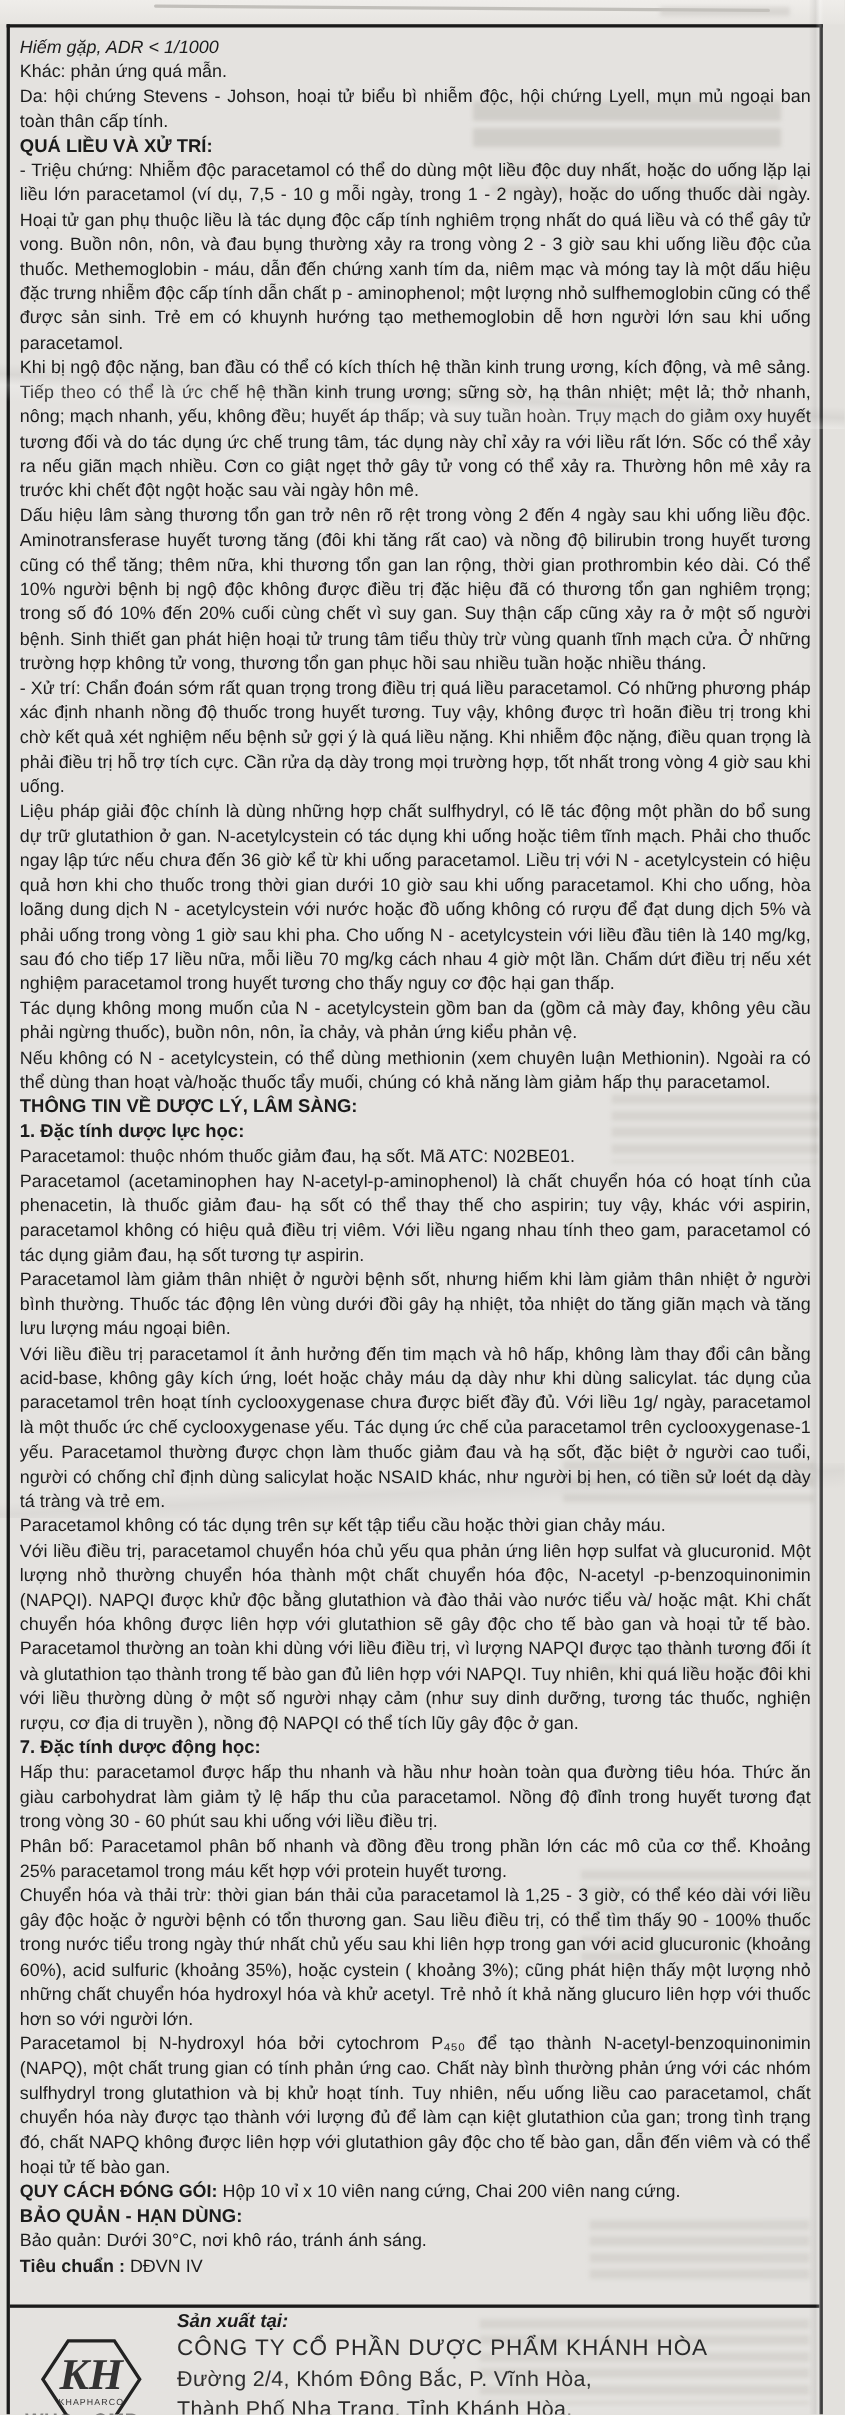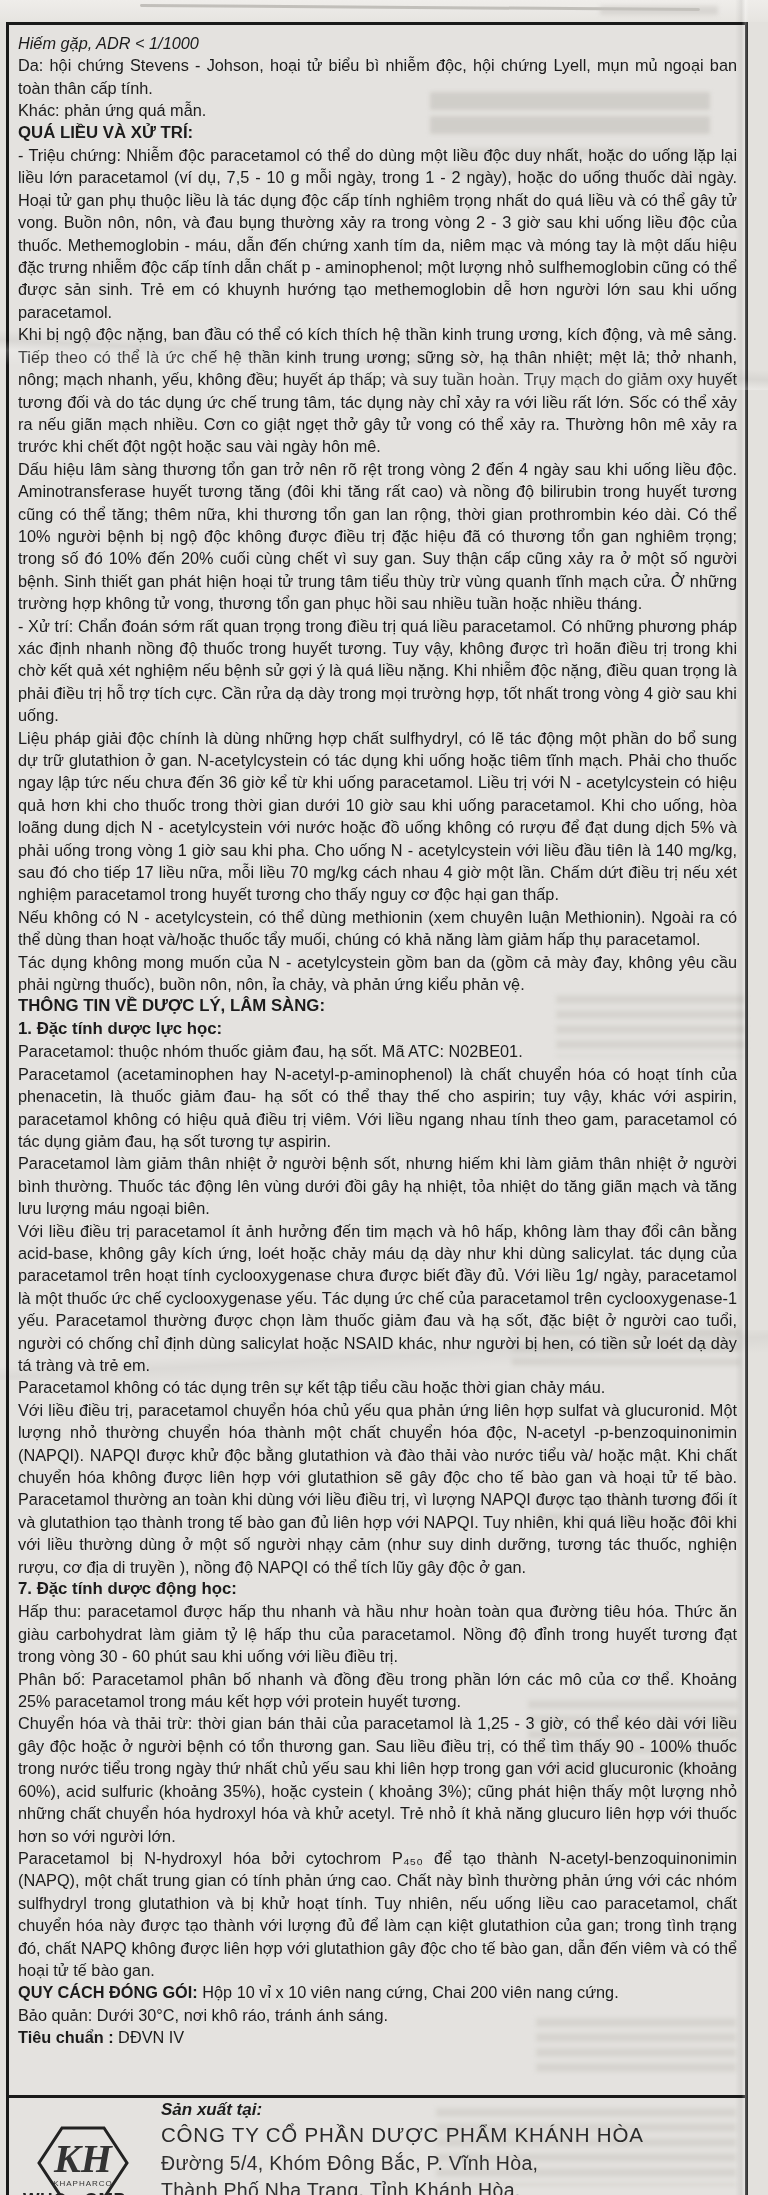--- a/index.html
+++ b/index.html
@@ -67,61 +67,62 @@
 <div class="smudge" style="left:556px;top:995px;width:190px;height:62px;"></div>
 <div class="smudge" style="left:512px;top:1328px;width:228px;height:38px;"></div>
 <div class="smudge" style="left:536px;top:1498px;width:200px;height:28px;"></div>
 <div class="smudge" style="left:528px;top:1700px;width:210px;height:84px;"></div>
 <div class="smudge" style="left:536px;top:2018px;width:200px;height:60px;"></div>
 <div class="smudge" style="left:436px;top:2108px;width:300px;height:78px;"></div>
 
 <div class="doc-box">
   <div class="content" id="paragraphs">
       <p class="italic">Hiếm gặp, ADR &lt; 1/1000</p>
+      <p class="body">Khác: phản ứng quá mẫn.</p>
       <p class="body">Da: hội chứng Stevens - Johson, hoại tử biểu bì nhiễm độc, hội chứng Lyell, mụn mủ ngoại ban toàn thân cấp tính.</p>
-      <p class="body">Khác: phản ứng quá mẫn.</p>
       <p class="heading">QUÁ LIỀU VÀ XỬ TRÍ:</p>
       <p class="body">- Triệu chứng: Nhiễm độc paracetamol có thể do dùng một liều độc duy nhất, hoặc do uống lặp lại liều lớn paracetamol (ví dụ, 7,5 - 10 g mỗi ngày, trong 1 - 2 ngày), hoặc do uống thuốc dài ngày. Hoại tử gan phụ thuộc liều là tác dụng độc cấp tính nghiêm trọng nhất do quá liều và có thể gây tử vong. Buồn nôn, nôn, và đau bụng thường xảy ra trong vòng 2 - 3 giờ sau khi uống liều độc của thuốc. Methemoglobin - máu, dẫn đến chứng xanh tím da, niêm mạc và móng tay là một dấu hiệu đặc trưng nhiễm độc cấp tính dẫn chất p - aminophenol; một lượng nhỏ sulfhemoglobin cũng có thể được sản sinh. Trẻ em có khuynh hướng tạo methemoglobin dễ hơn người lớn sau khi uống paracetamol.</p>
       <p class="body">Khi bị ngộ độc nặng, ban đầu có thể có kích thích hệ thần kinh trung ương, kích động, và mê sảng. Tiếp theo có thể là ức chế hệ thần kinh trung ương; sững sờ, hạ thân nhiệt; mệt lả; thở nhanh, nông; mạch nhanh, yếu, không đều; huyết áp thấp; và suy tuần hoàn. Trụy mạch do giảm oxy huyết tương đối và do tác dụng ức chế trung tâm, tác dụng này chỉ xảy ra với liều rất lớn. Sốc có thể xảy ra nếu giãn mạch nhiều. Cơn co giật ngẹt thở gây tử vong có thể xảy ra. Thường hôn mê xảy ra trước khi chết đột ngột hoặc sau vài ngày hôn mê.</p>
       <p class="body">Dấu hiệu lâm sàng thương tổn gan trở nên rõ rệt trong vòng 2 đến 4 ngày sau khi uống liều độc. Aminotransferase huyết tương tăng (đôi khi tăng rất cao) và nồng độ bilirubin trong huyết tương cũng có thể tăng; thêm nữa, khi thương tổn gan lan rộng, thời gian prothrombin kéo dài. Có thể 10% người bệnh bị ngộ độc không được điều trị đặc hiệu đã có thương tổn gan nghiêm trọng; trong số đó 10% đến 20% cuối cùng chết vì suy gan. Suy thận cấp cũng xảy ra ở một số người bệnh. Sinh thiết gan phát hiện hoại tử trung tâm tiểu thùy trừ vùng quanh tĩnh mạch cửa. Ở những trường hợp không tử vong, thương tổn gan phục hồi sau nhiều tuần hoặc nhiều tháng.</p>
       <p class="body">- Xử trí: Chẩn đoán sớm rất quan trọng trong điều trị quá liều paracetamol. Có những phương pháp xác định nhanh nồng độ thuốc trong huyết tương. Tuy vậy, không được trì hoãn điều trị trong khi chờ kết quả xét nghiệm nếu bệnh sử gợi ý là quá liều nặng. Khi nhiễm độc nặng, điều quan trọng là phải điều trị hỗ trợ tích cực. Cần rửa dạ dày trong mọi trường hợp, tốt nhất trong vòng 4 giờ sau khi uống.</p>
       <p class="body">Liệu pháp giải độc chính là dùng những hợp chất sulfhydryl, có lẽ tác động một phần do bổ sung dự trữ glutathion ở gan. N-acetylcystein có tác dụng khi uống hoặc tiêm tĩnh mạch. Phải cho thuốc ngay lập tức nếu chưa đến 36 giờ kể từ khi uống paracetamol. Liều trị với N - acetylcystein có hiệu quả hơn khi cho thuốc trong thời gian dưới 10 giờ sau khi uống paracetamol. Khi cho uống, hòa loãng dung dịch N - acetylcystein với nước hoặc đồ uống không có rượu để đạt dung dịch 5% và phải uống trong vòng 1 giờ sau khi pha. Cho uống N - acetylcystein với liều đầu tiên là 140 mg/kg, sau đó cho tiếp 17 liều nữa, mỗi liều 70 mg/kg cách nhau 4 giờ một lần. Chấm dứt điều trị nếu xét nghiệm paracetamol trong huyết tương cho thấy nguy cơ độc hại gan thấp.</p>
+      <p class="body">Tác dụng không mong muốn của N - acetylcystein gồm ban da (gồm cả mày đay, không yêu cầu phải ngừng thuốc), buồn nôn, nôn, ỉa chảy, và phản ứng kiểu phản vệ.</p>
       <p class="body">Nếu không có N - acetylcystein, có thể dùng methionin (xem chuyên luận Methionin). Ngoài ra có thể dùng than hoạt và/hoặc thuốc tẩy muối, chúng có khả năng làm giảm hấp thụ paracetamol.</p>
-      <p class="body">Tác dụng không mong muốn của N - acetylcystein gồm ban da (gồm cả mày đay, không yêu cầu phải ngừng thuốc), buồn nôn, nôn, ỉa chảy, và phản ứng kiểu phản vệ.</p>
       <p class="heading">THÔNG TIN VỀ DƯỢC LÝ, LÂM SÀNG:</p>
       <p class="heading">1. Đặc tính dược lực học:</p>
       <p class="body">Paracetamol: thuộc nhóm thuốc giảm đau, hạ sốt. Mã ATC: N02BE01.</p>
       <p class="body">Paracetamol (acetaminophen hay N-acetyl-p-aminophenol) là chất chuyển hóa có hoạt tính của phenacetin, là thuốc giảm đau- hạ sốt có thể thay thế cho aspirin; tuy vậy, khác với aspirin, paracetamol không có hiệu quả điều trị viêm. Với liều ngang nhau tính theo gam, paracetamol có tác dụng giảm đau, hạ sốt tương tự aspirin.</p>
       <p class="body">Paracetamol làm giảm thân nhiệt ở người bệnh sốt, nhưng hiếm khi làm giảm thân nhiệt ở người bình thường. Thuốc tác động lên vùng dưới đồi gây hạ nhiệt, tỏa nhiệt do tăng giãn mạch và tăng lưu lượng máu ngoại biên.</p>
       <p class="body">Với liều điều trị paracetamol ít ảnh hưởng đến tim mạch và hô hấp, không làm thay đổi cân bằng acid-base, không gây kích ứng, loét hoặc chảy máu dạ dày như khi dùng salicylat. tác dụng của paracetamol trên hoạt tính cyclooxygenase chưa được biết đầy đủ. Với liều 1g/ ngày, paracetamol là một thuốc ức chế cyclooxygenase yếu. Tác dụng ức chế của paracetamol trên cyclooxygenase-1 yếu. Paracetamol thường được chọn làm thuốc giảm đau và hạ sốt, đặc biệt ở người cao tuổi, người có chống chỉ định dùng salicylat hoặc NSAID khác, như người bị hen, có tiền sử loét dạ dày tá tràng và trẻ em.</p>
       <p class="body">Paracetamol không có tác dụng trên sự kết tập tiểu cầu hoặc thời gian chảy máu.</p>
       <p class="body">Với liều điều trị, paracetamol chuyển hóa chủ yếu qua phản ứng liên hợp sulfat và glucuronid. Một lượng nhỏ thường chuyển hóa thành một chất chuyển hóa độc, N-acetyl -p-benzoquinonimin (NAPQI). NAPQI được khử độc bằng glutathion và đào thải vào nước tiểu và/ hoặc mật. Khi chất chuyển hóa không được liên hợp với glutathion sẽ gây độc cho tế bào gan và hoại tử tế bào. Paracetamol thường an toàn khi dùng với liều điều trị, vì lượng NAPQI được tạo thành tương đối ít và glutathion tạo thành trong tế bào gan đủ liên hợp với NAPQI. Tuy nhiên, khi quá liều hoặc đôi khi với liều thường dùng ở một số người nhạy cảm (như suy dinh dưỡng, tương tác thuốc, nghiện rượu, cơ địa di truyền ), nồng độ NAPQI có thể tích lũy gây độc ở gan.</p>
       <p class="heading">7. Đặc tính dược động học:</p>
       <p class="body">Hấp thu: paracetamol được hấp thu nhanh và hầu như hoàn toàn qua đường tiêu hóa. Thức ăn giàu carbohydrat làm giảm tỷ lệ hấp thu của paracetamol. Nồng độ đỉnh trong huyết tương đạt trong vòng 30 - 60 phút sau khi uống với liều điều trị.</p>
       <p class="body">Phân bố: Paracetamol phân bố nhanh và đồng đều trong phần lớn các mô của cơ thể. Khoảng 25% paracetamol trong máu kết hợp với protein huyết tương.</p>
       <p class="body">Chuyển hóa và thải trừ: thời gian bán thải của paracetamol là 1,25 - 3 giờ, có thể kéo dài với liều gây độc hoặc ở người bệnh có tổn thương gan. Sau liều điều trị, có thể tìm thấy 90 - 100% thuốc trong nước tiểu trong ngày thứ nhất chủ yếu sau khi liên hợp trong gan với acid glucuronic (khoảng 60%), acid sulfuric (khoảng 35%), hoặc cystein ( khoảng 3%); cũng phát hiện thấy một lượng nhỏ những chất chuyển hóa hydroxyl hóa và khử acetyl. Trẻ nhỏ ít khả năng glucuro liên hợp với thuốc hơn so với người lớn.</p>
       <p class="body">Paracetamol bị N-hydroxyl hóa bởi cytochrom P₄₅₀ để tạo thành N-acetyl-benzoquinonimin (NAPQ), một chất trung gian có tính phản ứng cao. Chất này bình thường phản ứng với các nhóm sulfhydryl trong glutathion và bị khử hoạt tính. Tuy nhiên, nếu uống liều cao paracetamol, chất chuyển hóa này được tạo thành với lượng đủ để làm cạn kiệt glutathion của gan; trong tình trạng đó, chất NAPQ không được liên hợp với glutathion gây độc cho tế bào gan, dẫn đến viêm và có thể hoại tử tế bào gan.</p>
       <p class="body"><b>QUY CÁCH ĐÓNG GÓI:</b>  Hộp 10 vỉ x 10 viên nang cứng, Chai 200 viên nang cứng.</p>
+      <p class="heading">BẢO QUẢN - HẠN DÙNG:</p>
       <p class="body">Bảo quản: Dưới 30°C, nơi khô ráo, tránh ánh sáng.</p>
       <p class="body"><b>Tiêu chuẩn :</b> DĐVN IV</p>
     </div>
 
   <div class="footer">
     <div class="logo-col">
       <svg width="96" height="78" viewBox="0 0 96 78">
         <polygon points="27,4 69,4 92,39 69,74 27,74 4,39" fill="none" stroke="#222" stroke-width="3"></polygon>
         <text x="48" y="48" text-anchor="middle" font-family="Liberation Serif, DejaVu Serif, serif" font-size="40" font-style="italic" font-weight="bold" fill="#333">KH</text>
         <text x="48" y="62" text-anchor="middle" font-family="Liberation Sans, DejaVu Sans, sans-serif" font-size="8" letter-spacing="1" fill="#333">KHAPHARCO</text>
       </svg>
       <div class="who-gmp">WHO - GMP</div>
     </div>
     <div class="mfg-col">
       <div class="made-at">Sản xuất tại:</div>
       <div class="company">CÔNG TY CỔ PHẦN DƯỢC PHẨM KHÁNH HÒA</div>
-      <div class="addr">Đường 5/4, Khóm Đông Bắc, P. Vĩnh Hòa,</div>
+      <div class="addr">Đường 2/4, Khóm Đông Bắc, P. Vĩnh Hòa,</div>
       <div class="addr">Thành Phố Nha Trang, Tỉnh Khánh Hòa.</div>
     </div>
   </div>
 </div>
 
 <div class="shade right-crease"></div>
 <div class="shade mid-crease"></div>
 <div class="shade low-crease"></div>
 
 </body></html>

